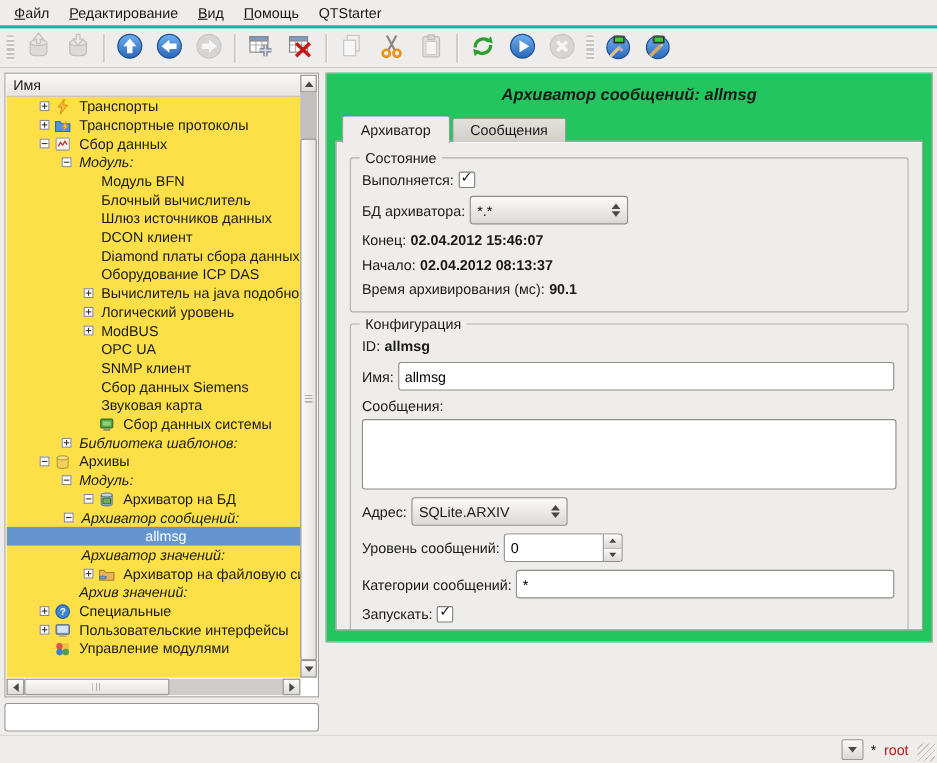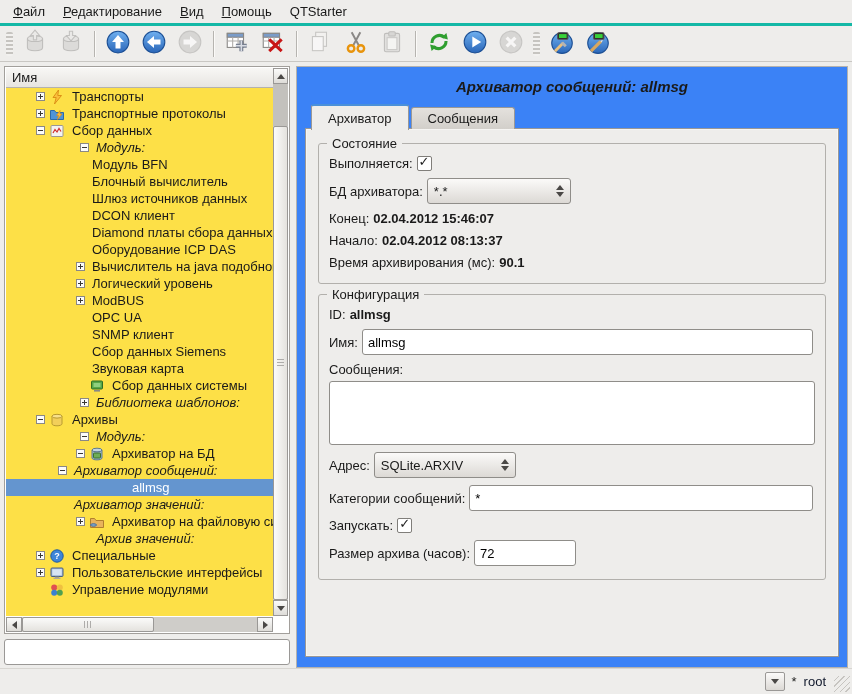--- a/index.html
+++ b/index.html
@@ -28,21 +28,21 @@
   
   .main { position:absolute; left:0; top:62px; right:0; bottom:26px; background:#eeedeb; }
   
   .tree { position:absolute; left:4px; top:4px; width:286px; height:568px;
     background:#fff; border:1px solid #a29f9b; }
   .thead { position:absolute; left:1px; top:1px; right:16px; height:20px;
     background:linear-gradient(#f8f7f5,#e7e5e1); border-bottom:1px solid #b4b2ae;
     display:flex; align-items:center; padding-left:6px; }
   .tbody { position:absolute; left:1px; top:21px; right:16px; bottom:17px; overflow:hidden; background:#fde047; }
   .trow { display:flex; align-items:center; height:17px; gap:4px; white-space:nowrap; cursor:default; }
-  .l1 { padding-left:30px; } .l2 { padding-left:50px;margin-left:24px; } .l3 { padding-left:70px; }
+  .l1 { padding-left:30px; } .l2 { padding-left:50px; } .l3 { padding-left:70px; }
   .l4 { padding-left:52px; } .l5 { padding-left:110px; }
   .exp { width:9px; height:9px; flex:none; border:1px solid #8a8886; background:#fcfcfb; position:relative; }
   .exp::before { content:""; position:absolute; left:1px; right:1px; top:3px; height:1px; background:#3a3836; }
   .exp.plus::after { content:""; position:absolute; top:1px; bottom:1px; left:3px; width:1px; background:#3a3836; }
   .exp.none { visibility:hidden; }
   .ic { width:16px; height:16px; flex:none; display:flex; align-items:center; justify-content:center; }
   .tl { padding:0 3px; line-height:17px; }
   .trow.it .tl { font-style:italic; }
   .trow.sel { background:#6495cf; }
   .trow.sel .tl { color:#fff; }
@@ -68,22 +68,22 @@
     background:repeating-linear-gradient(90deg,#aeacaa 0 1px,transparent 1px 3px); }
   .tri-up   { width:0; height:0; border-left:4px solid transparent; border-right:4px solid transparent; border-bottom:5px solid #4a4846; }
   .tri-down { width:0; height:0; border-left:4px solid transparent; border-right:4px solid transparent; border-top:5px solid #4a4846; }
   .tri-left { width:0; height:0; border-top:4px solid transparent; border-bottom:4px solid transparent; border-right:5px solid #4a4846; }
   .tri-right{ width:0; height:0; border-top:4px solid transparent; border-bottom:4px solid transparent; border-left:5px solid #4a4846; }
   
   .filter { position:absolute; left:4px; top:577px; width:286px; height:26px;
     border:1px solid #9a9896; border-radius:3px; background:#fff; padding:0 5px;
     font:13px "Liberation Sans",sans-serif; }
   
-  .rpanel { position:absolute; left:296px; top:4px; width:552px; height:602px;
-    border:1px solid #b4b2ae; background:#3b82f6; }
+  .rpanel { position:absolute; left:296px; top:4px; width:552px; height:518px;
+    border:1px solid #b4b2ae; background:#22c55e; }
   .ptitle { margin-top:11px; text-align:center; font-size:15px; font-weight:bold; font-style:italic; }
   .tabs { position:absolute; left:14px; top:36px; height:26px; display:flex; align-items:flex-end; z-index:3; }
   .tab { height:22px; padding:0 16px; display:flex; align-items:center;
     background:linear-gradient(#e4e1dd,#d2cfca); border:1px solid #9a9896; border-bottom:none;
     border-radius:3px 3px 0 0; margin-right:2px; cursor:default; }
   .tab.active { height:26px; background:#eeedeb; border-top:2px solid #4a90d9; margin-bottom:-1px; }
   .pane { position:absolute; left:8px; right:8px; top:61px; bottom:10px;
     border:1px solid #9a9896; background:#eeedeb;
     box-shadow:inset 1px 1px 0 #f6f5f3, inset -1px -1px 0 #f6f5f3; overflow:hidden; }
   .group { position:relative; margin:14px 12px 8px; border:1px solid #b2b0ac; border-radius:3px;
@@ -115,21 +115,21 @@
     background:linear-gradient(#fbfaf9,#dcd9d5); }
   .sbtn:first-child { border-bottom:1px solid #b0aeaa; }
   .sbtn .tri-up, .sbtn .tri-down { transform:scale(.8); }
   
   .statusbar { position:absolute; left:0; right:0; bottom:0; height:26px;
     border-top:1px solid #d8d6d2; background:#eeedeb;
     display:flex; align-items:center; justify-content:flex-end; gap:7px; padding-right:26px; }
   .st-drop { width:20px; height:19px; border:1px solid #9a9896; border-radius:2px;
     background:linear-gradient(#fbfaf9,#dcd9d5); display:flex; align-items:center; justify-content:center; }
   .st-star { color:#222; }
-  .st-user { color:#0f172a; }
+  .st-user { color:#b91c1c; }
   .grip { position:absolute; right:2px; bottom:2px; width:16px; height:16px;
     background:repeating-linear-gradient(135deg,transparent 0 3px,#c6c4c0 3px 4px); }
 </style>
 </head>
 <body>
 
 <svg width="0" height="0" style="position:absolute">
   <defs>
     <linearGradient id="gBlue" x1="0" y1="0" x2="0" y2="1">
       <stop offset="0" stop-color="#6fb0f0"></stop>
@@ -540,20 +540,34 @@
           <span>Адрес:</span>
           <span class="combo combo-addr">
             <span class="ctext">SQLite.ARXIV</span>
             <span class="cspin">
                 <span class="tri-up"></span>
                 <span class="tri-down"></span>
               </span>
           </span>
         </div>
         <div class="frow">
+          <span>Уровень сообщений:</span>
+          <span class="spinbox">
+            <input value="0" style="">
+            <span class="sbtns">
+                <span class="sbtn">
+                  <span class="tri-up"></span>
+                </span>
+                <span class="sbtn">
+                  <span class="tri-down"></span>
+                </span>
+              </span>
+          </span>
+        </div>
+        <div class="frow">
           <span>Категории сообщений:</span>
           <input class="input grow" value="*" style="">
         </div>
         <div class="frow">
           <span>Запускать:</span>
           <span class="checkbox checked"></span>
         </div>
         <div class="frow">
           <span>Размер архива (часов):</span>
           <input class="input size" value="72" style="">

